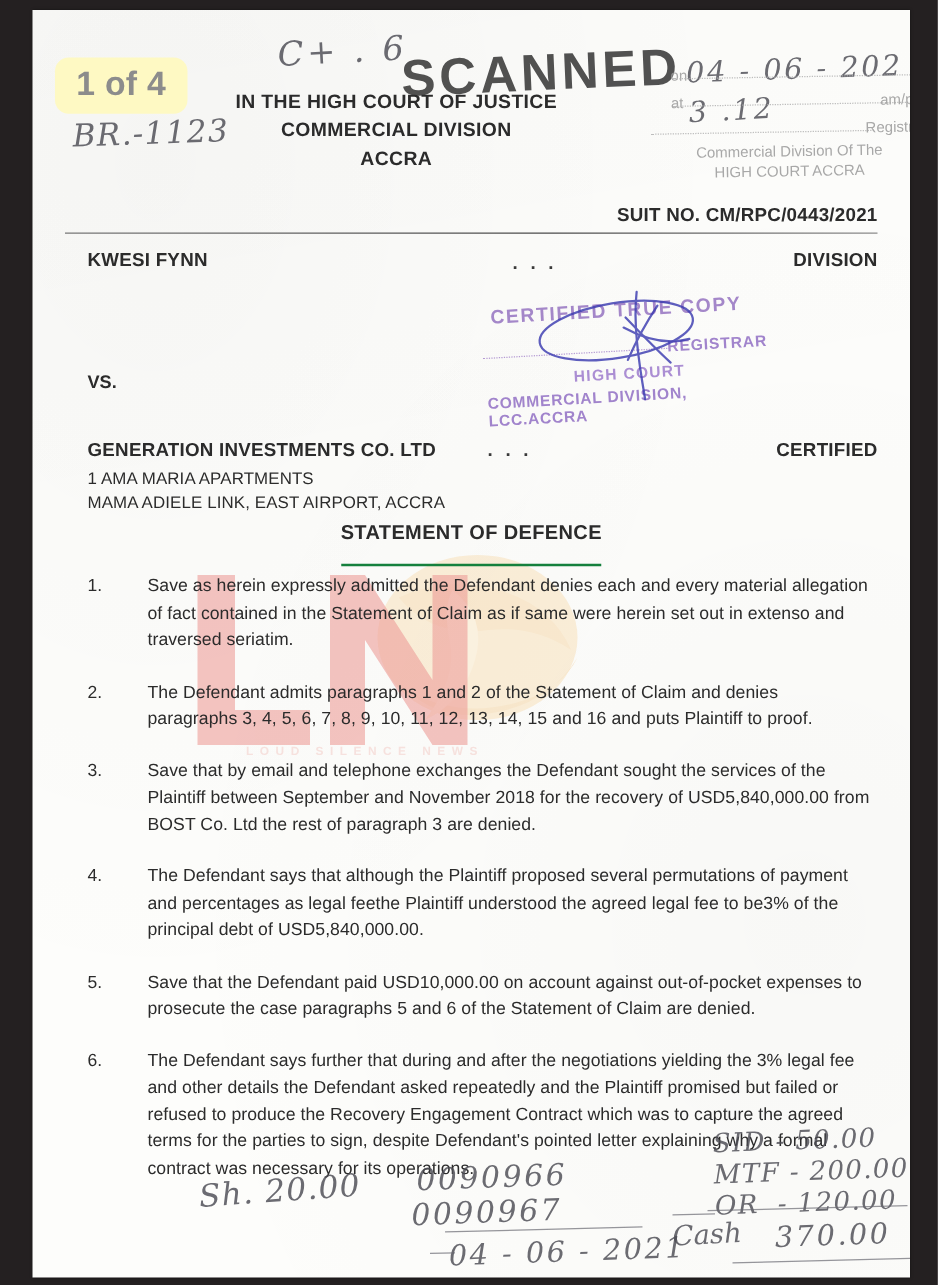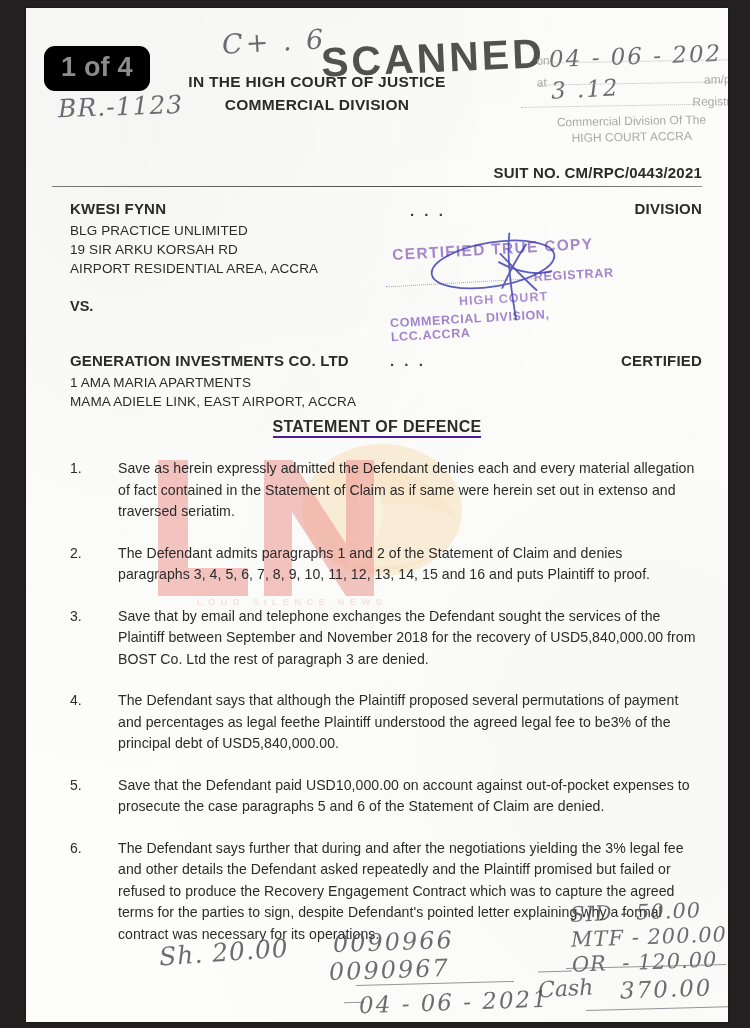--- a/index.html
+++ b/index.html
@@ -66,21 +66,21 @@
   .content {
     position: absolute; inset: 0;
     z-index: 3;
     color: #2b2b2b;
   }
 
   
   .page-badge {
     position: absolute;
     left: 18px; top: 38px;
-    background: #000000;
+    background: #fef9c3;
     color: #8c8c8c;
     font-size: 27px;
     font-weight: 700;
     padding: 6px 17px 8px 17px;
     border-radius: 11px;
     letter-spacing: .2px;
   }
 
   
   .hand {
@@ -269,22 +269,22 @@
   
   .doc-title {
     position: absolute;
     left: 0; right: 0; top: 410px;
     text-align: center;
     font-size: 16px;
     font-weight: 700;
     letter-spacing: .3px;
   }
   .doc-title span {
-    border-bottom: 2px solid #4c1d95;
-    padding-bottom: 1px;
+    border-bottom: 2px solid #15803d;
+    padding-bottom: 16px;
   }
 
   
   .paras {
     position: absolute;
     left: 44px; right: 30px; top: 450px;
   }
   .para {
     position: relative;
     padding-left: 48px;
@@ -351,35 +351,31 @@
           <span class="stamp-d2"></span>
           <span class="stamp-reg">Registrar</span>
         </div>
         <div class="stamp-court">Commercial Division Of The</div>
         <div class="stamp-court">HIGH COURT ACCRA</div>
       </div>
 
       <div class="court-header">
         <span class="ch-line">IN THE HIGH COURT OF JUSTICE</span>
         <span class="ch-line">COMMERCIAL DIVISION</span>
+        <span class="ch-line">ACCRA</span>
       </div>
 
       <div class="suit-no">SUIT NO. CM/RPC/0443/2021</div>
       <div class="hrule"></div>
 
       <div class="party p-plaintiff">
         <div class="party-row">
           <span class="party-name">KWESI FYNN</span>
           <span class="dots3 dots-pl">. . .</span>
           <span class="role">DIVISION</span>
-        </div>
-        <div class="addr">
-          <div>BLG PRACTICE UNLIMITED</div>
-          <div>19 SIR ARKU KORSAH RD</div>
-          <div>AIRPORT RESIDENTIAL AREA, ACCRA</div>
         </div>
       </div>
 
       <div class="vs">VS.</div>
 
       <div class="cert-stamp">
         <div class="cert-title">CERTIFIED TRUE COPY</div>
         <div class="cert-dots"></div>
         <div class="cert-reg">REGISTRAR</div>
         <div class="cert-hc">HIGH COURT</div>

